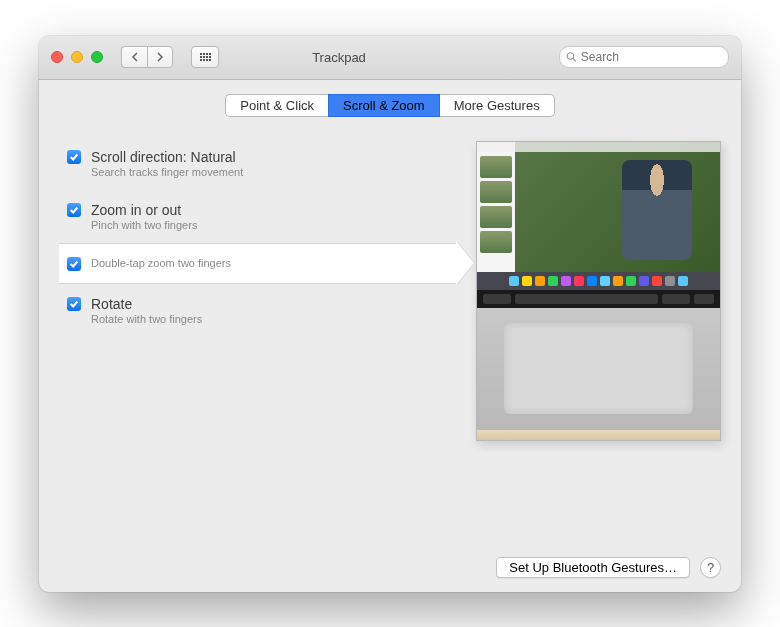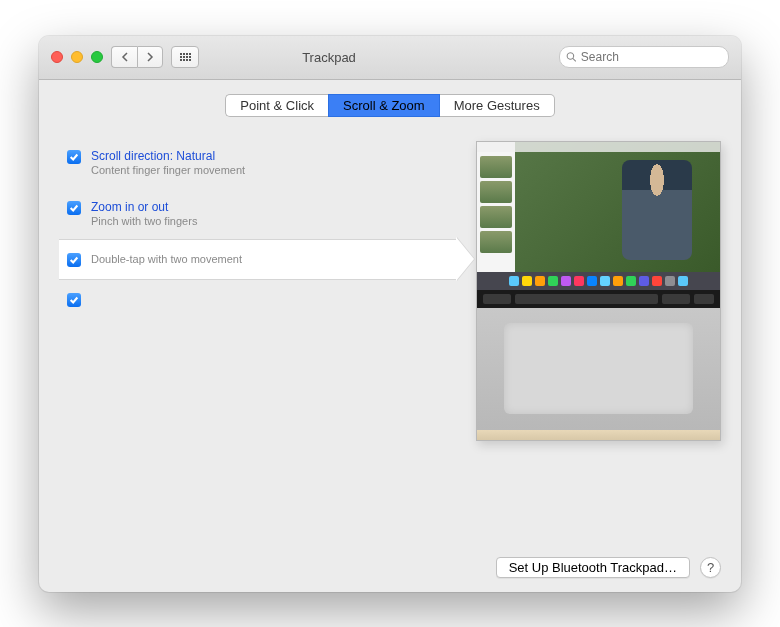--- a/index.html
+++ b/index.html
@@ -22,20 +22,21 @@
       display: flex;
       flex-direction: column;
     }
     .titlebar {
       height: 44px;
       background: linear-gradient(#e8e8e8, #d8d8d8);
       border-bottom: 1px solid #b8b8b8;
       display: flex;
       align-items: center;
       padding: 0 12px;
+      gap: 10px;
     }
     .traffic { display: flex; gap: 8px; }
     .dot { width: 12px; height: 12px; border-radius: 50%; }
     .dot.red { background: #ff5f57; border: 0.5px solid #e1483f; }
     .dot.yellow { background: #ffbd2e; border: 0.5px solid #e0a528; }
     .dot.green { background: #28c940; border: 0.5px solid #1fad34; }
     .nav-group { display: flex; margin-left: 8px; }
     .nav-btn {
       width: 26px; height: 22px;
       background: linear-gradient(#fcfcfc, #f0f0f0);
@@ -101,21 +102,21 @@
       border-left: 18px solid #fff;
       filter: drop-shadow(1px 0 0 #d5d5d5);
     }
     .checkbox {
       width: 14px; height: 14px; border-radius: 3px;
       background: linear-gradient(#4aa0ff, #0a6ef0);
       display: flex; align-items: center; justify-content: center;
       flex-shrink: 0; margin-top: 1px;
     }
     .checkbox svg { width: 10px; height: 10px; stroke: #fff; stroke-width: 2.5; fill: none; }
-    .option-text .label { font-size: 12px; color: #1d4ed8; }
+    .option-text .label { font-size: 14px; color: #404040; }
     .option-text .desc { font-size: 11px; color: #8a8a8a; margin-top: 1px; }
     .preview {
       width: 245px; height: 300px;
       border: 1px solid #b8b8b8; background: #fff;
       display: flex; flex-direction: column;
       box-shadow: 2px 4px 10px rgba(0,0,0,0.15);
       margin-top: 4px;
     }
     .screen {
       height: 130px; background: linear-gradient(135deg, #5a7a4a, #3a5a2a);
@@ -226,49 +227,53 @@
   <div class="content">
     <div class="options" id="options">
         <div class="option-row">
     <div class="checkbox">
       <svg viewBox="0 0 12 12">
               <path d="M2 6 L5 9 L10 3"></path>
             </svg>
     </div>
     <div class="option-text">
       <div class="label">Scroll direction: Natural</div>
-      <div class="desc">Content finger finger movement</div>
+      <div class="desc">Search tracks finger movement</div>
     </div>
         </div>
         <div class="option-row">
     <div class="checkbox">
       <svg viewBox="0 0 12 12">
               <path d="M2 6 L5 9 L10 3"></path>
             </svg>
     </div>
     <div class="option-text">
       <div class="label">Zoom in or out</div>
       <div class="desc">Pinch with two fingers</div>
     </div>
         </div>
         <div class="option-row selected">
     <div class="checkbox">
       <svg viewBox="0 0 12 12">
               <path d="M2 6 L5 9 L10 3"></path>
             </svg>
     </div>
     <div class="option-text">
-      <div class="desc">Double-tap with two movement</div>
+      <div class="desc">Double-tap zoom two fingers</div>
     </div>
         </div>
         <div class="option-row">
     <div class="checkbox">
       <svg viewBox="0 0 12 12">
               <path d="M2 6 L5 9 L10 3"></path>
             </svg>
+    </div>
+    <div class="option-text">
+      <div class="label">Rotate</div>
+      <div class="desc">Rotate with two fingers</div>
     </div>
         </div>
       </div>
     <div class="preview">
       <div class="screen">
         <div class="menubar-mini"></div>
         <div class="screen-side">
           <div class="thumb"></div>
           <div class="thumb"></div>
           <div class="thumb"></div>
@@ -301,16 +306,16 @@
         <div class="tb-seg" style="width:20px"></div>
       </div>
       <div class="trackpad-area">
         <div class="trackpad-surface"></div>
       </div>
       <div class="desk"></div>
     </div>
   </div>
 
   <div class="footer">
-    <button class="bt-button">Set Up Bluetooth Trackpad…</button>
+    <button class="bt-button">Set Up Bluetooth Gestures…</button>
     <div class="help-btn">?</div>
   </div>
 </div>
 
 </body></html>

